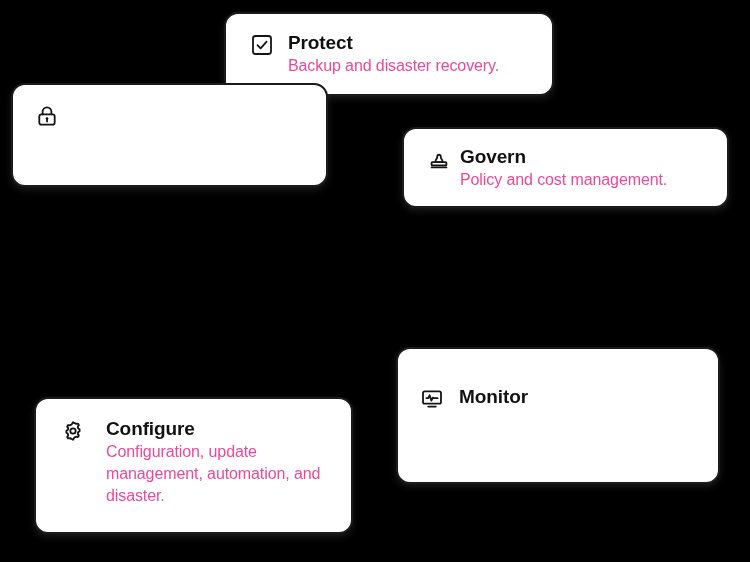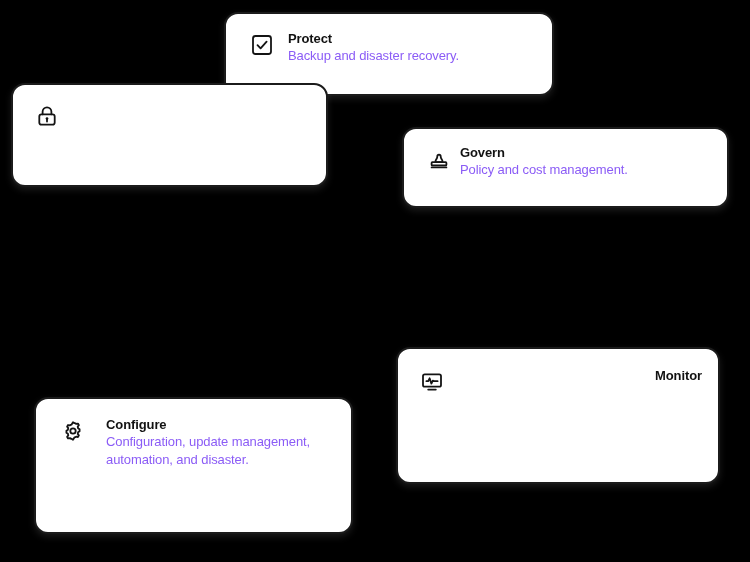--- a/index.html
+++ b/index.html
@@ -42,45 +42,45 @@
     align-items: center;
     justify-content: center;
     color: #141414;
   }
   .icon-wrap svg { display: block; }
   .card-text {
     flex: 1 1 auto;
     min-width: 0;
   }
   .card-title {
-    font-size: 13px;
+    font-size: 19px;
     font-weight: 700;
     color: #121212;
     line-height: 1.32;
     letter-spacing: -0.1px;
     white-space: nowrap;
   }
   .card-desc {
-    font-size: 13px;
+    font-size: 16px;
     font-weight: 400;
-    color: #8b5cf6;
+    color: #ec4899;
     line-height: 1.37;
     letter-spacing: -0.1px;
   }
 
   
   #card-protect   { left: 224px; top: 12px;  width: 330px; height: 84px;  z-index: 3; }
   #card-secure    { left: 11px;  top: 83px;  width: 317px; height: 104px; z-index: 4; }
   #card-govern    { left: 402px; top: 127px; width: 327px; height: 81px;  z-index: 2; }
   #card-monitor   { left: 396px; top: 347px; width: 324px; height: 137px; z-index: 2; }
   #card-configure { left: 34px;  top: 397px; width: 319px; height: 137px; z-index: 4; }
 
   #card-protect .card-inner   { padding-top: 16px; }
   #card-govern .card-inner    { padding-top: 15px; padding-left: 22px; gap: 8px; }
-  #card-monitor .card-inner   { padding-top: 18px; padding-left: 21px; gap: 14px; text-align: right; }
+  #card-monitor .card-inner   { padding-top: 35px; padding-left: 21px; gap: 14px; }
   #card-configure .card-inner { padding-top: 17px; padding-left: 24px; gap: 20px; }
   #card-secure .card-inner    { padding-top: 16px; padding-left: 21px; gap: 14px; }
   #card-protect .card-inner   { padding-left: 23px; gap: 13px; }
 </style>
 </head>
 <body>
 
 <div id="canvas">
 
   <div class="card" id="card-protect">

